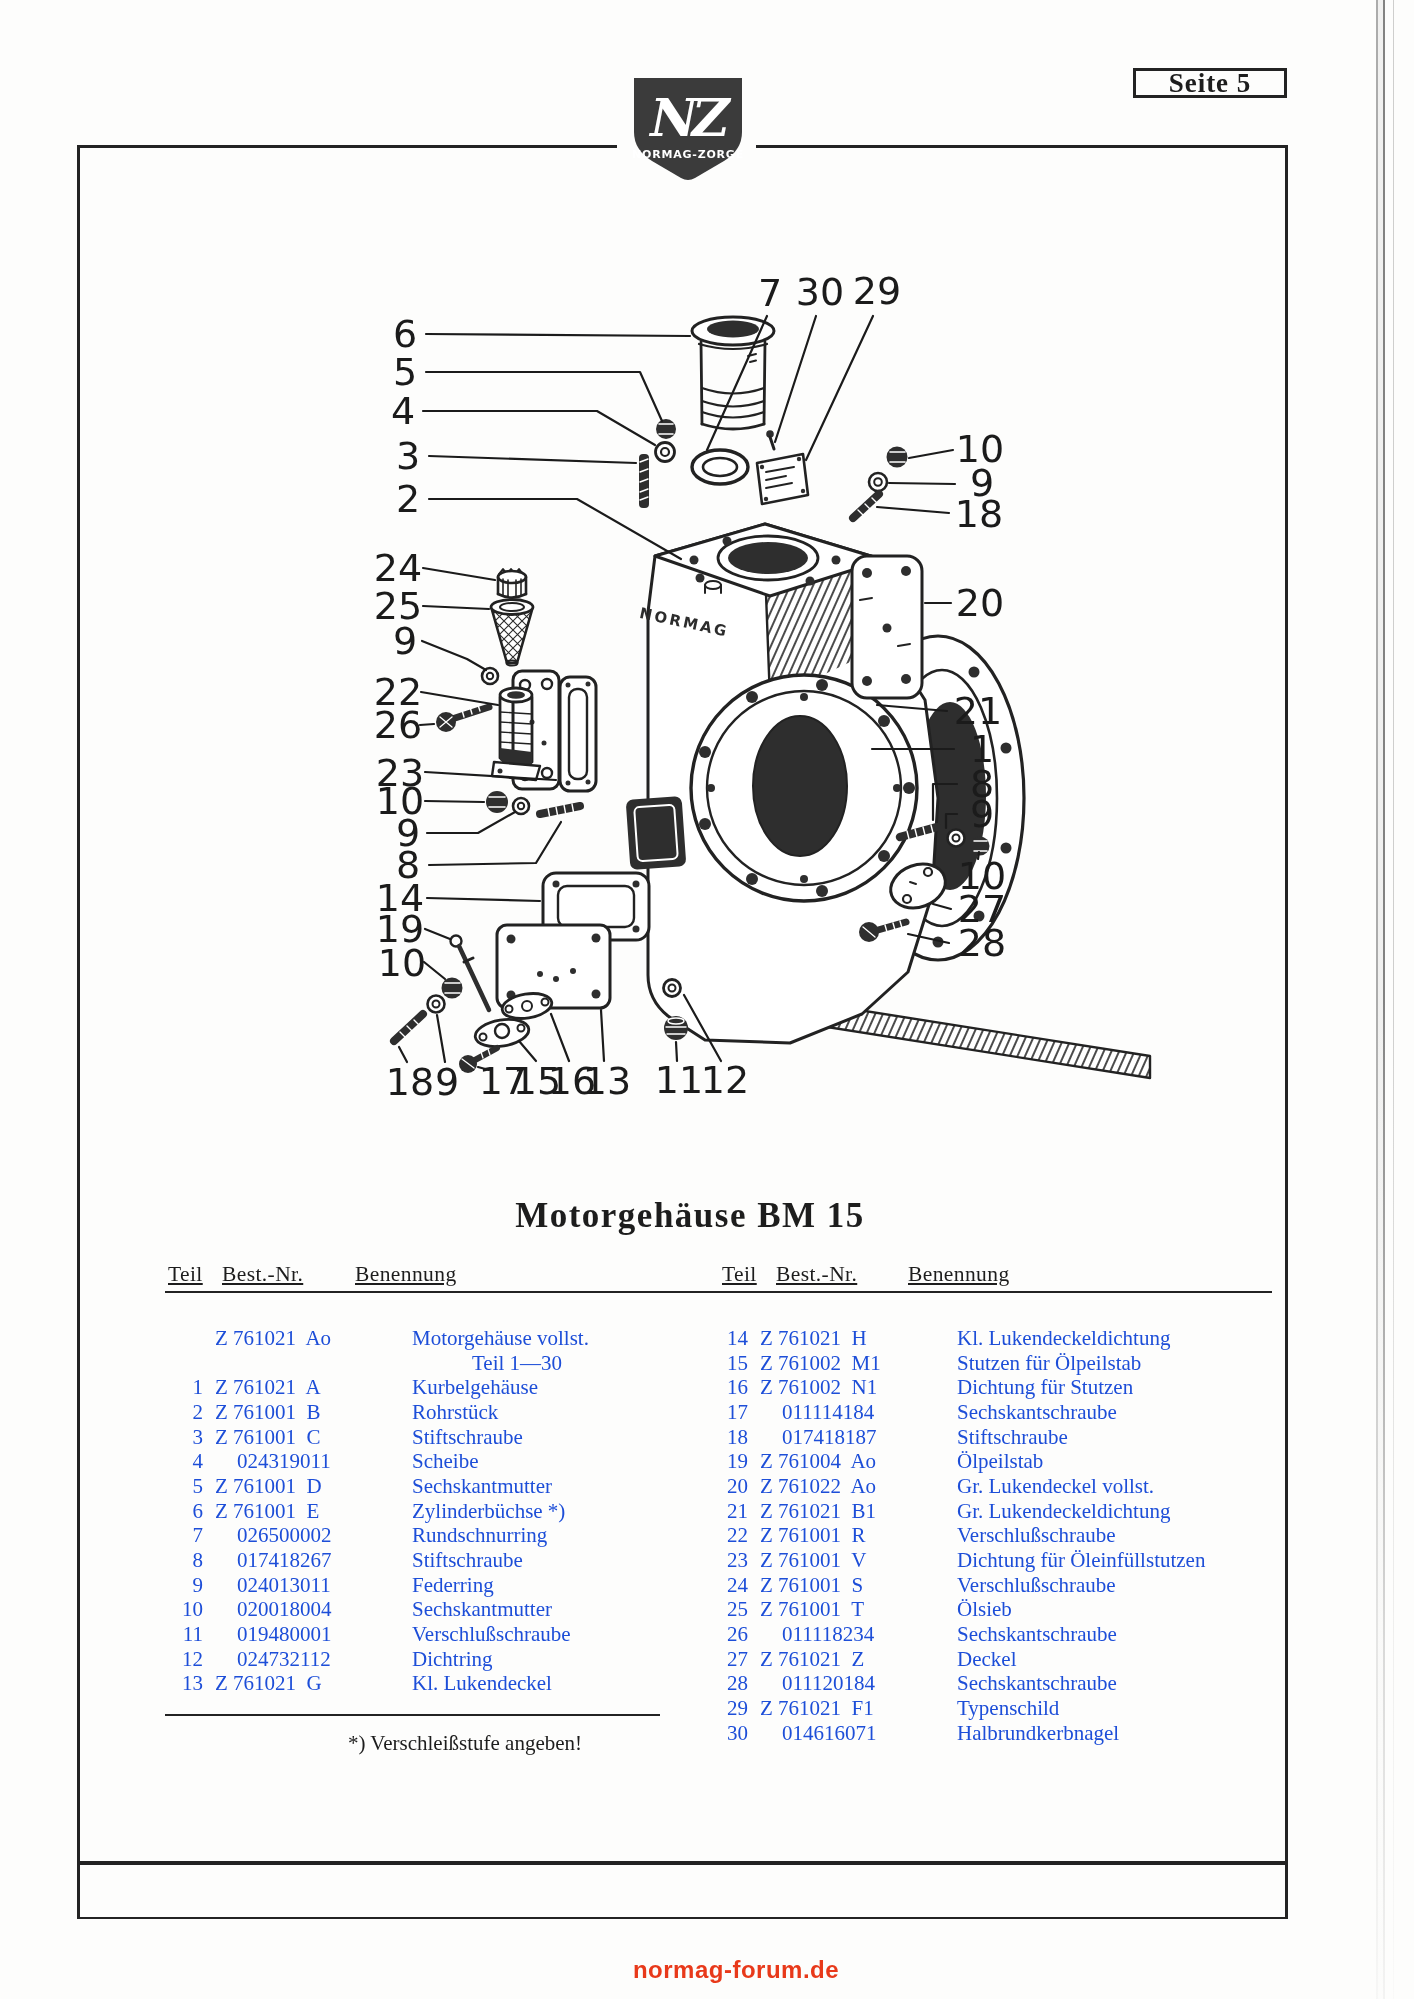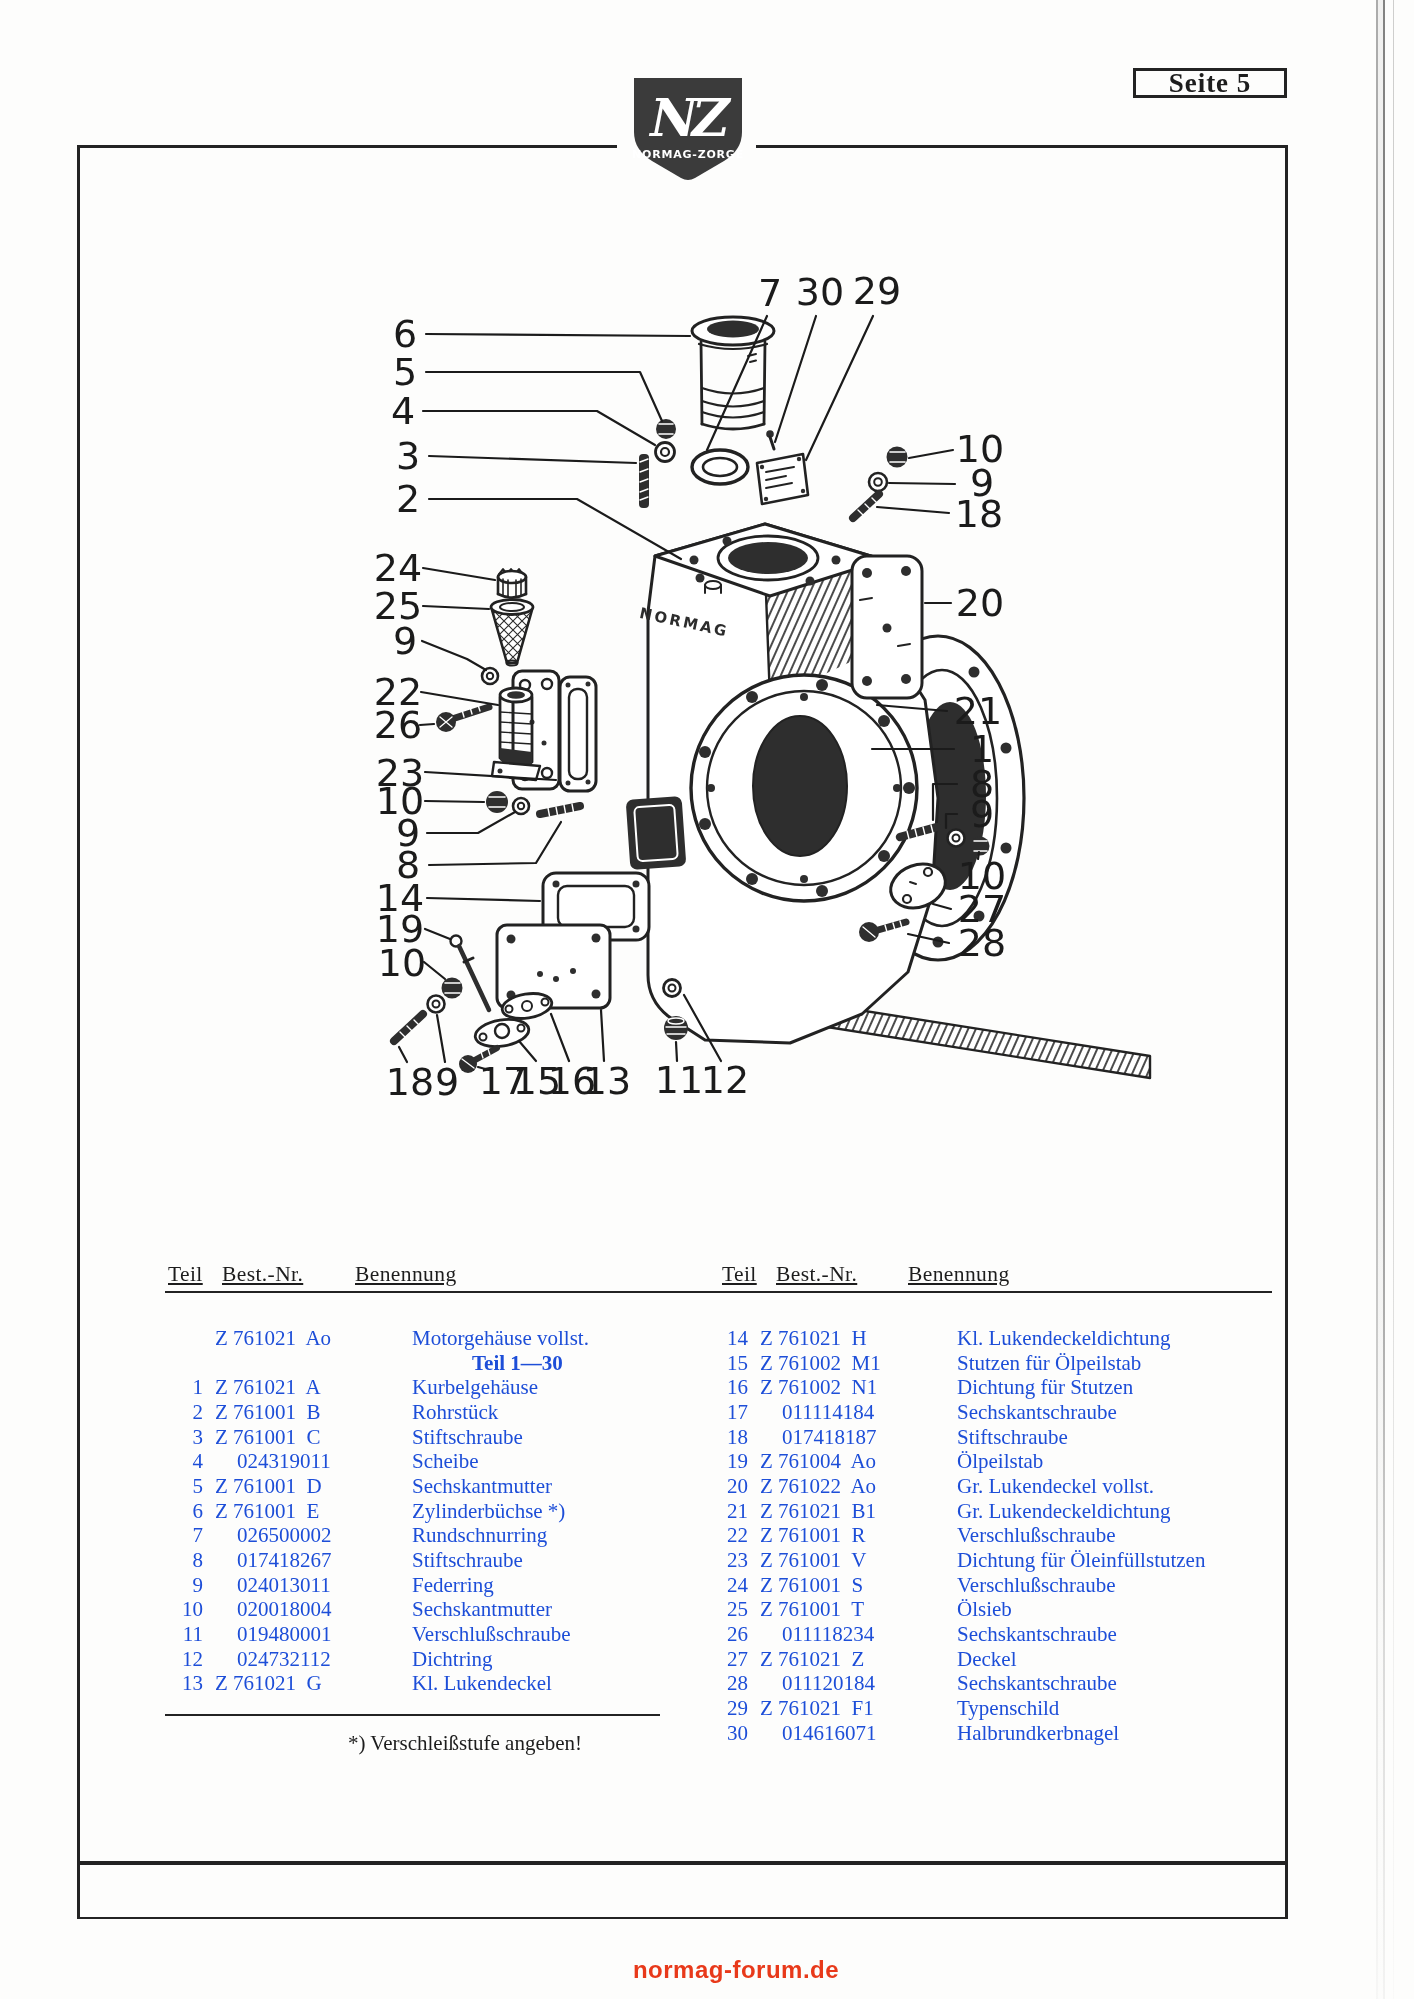--- a/index.html
+++ b/index.html
@@ -43,21 +43,21 @@
   #head-rule{left:165px;top:1291px;width:1107px;height:2px;}
   #left-bottom-rule{left:165px;top:1714px;width:495px;height:2px;}
   .ptable{position:absolute;border-collapse:collapse;font:21px/24.65px "Liberation Serif",serif;color:#1d4ed8;}
   #table-left{left:165px;top:1326px;}
   #table-right{left:710px;top:1326px;}
   .ptable td{padding:0;vertical-align:baseline;}
   td.c-teil{width:38px;min-width:38px;text-align:right;}
   td.c-nr{width:152px;min-width:152px;padding-left:12px;white-space:pre;}
   td.c-nr.num{padding-left:34px;font-family:Liberation Serif, serif;}
   td.c-name{padding-left:23px;white-space:pre;}
-  td.c-name.indent{padding-left:83px;font-weight:bold;}
+  td.c-name.indent{padding-left:83px;}
   .footnote{position:absolute;left:348px;top:1731px;font:21px "Liberation Serif",serif;}
   
   .watermark{
     position:absolute;left:536px;top:1956px;width:400px;text-align:center;
     font:bold 24px "Liberation Sans",sans-serif;color:#e8391a;letter-spacing:.5px;
   }
   
   .binding{
     position:absolute;left:1370px;top:0;width:44px;height:1999px;
     background:
@@ -490,20 +490,21 @@
         <text x="978" y="724">21</text>
         <text x="982" y="762">1</text>
         <text x="982" y="797">8</text>
         <text x="982" y="827">9</text>
         <text x="982" y="889">10</text>
         <text x="982" y="922">27</text>
         <text x="982" y="956">28</text>
       </g>
   </svg>
 
+  <div class="main-title">Motorgehäuse BM 15</div>
 
   <span class="thead-label" id="lh-teil">Teil</span>
   <span class="thead-label" id="lh-nr">Best.-Nr.</span>
   <span class="thead-label" id="lh-name">Benennung</span>
   <span class="thead-label" id="rh-teil">Teil</span>
   <span class="thead-label" id="rh-nr">Best.-Nr.</span>
   <span class="thead-label" id="rh-name">Benennung</span>
   <div class="rule" id="head-rule"></div>
 
   <table class="ptable" id="table-left">

